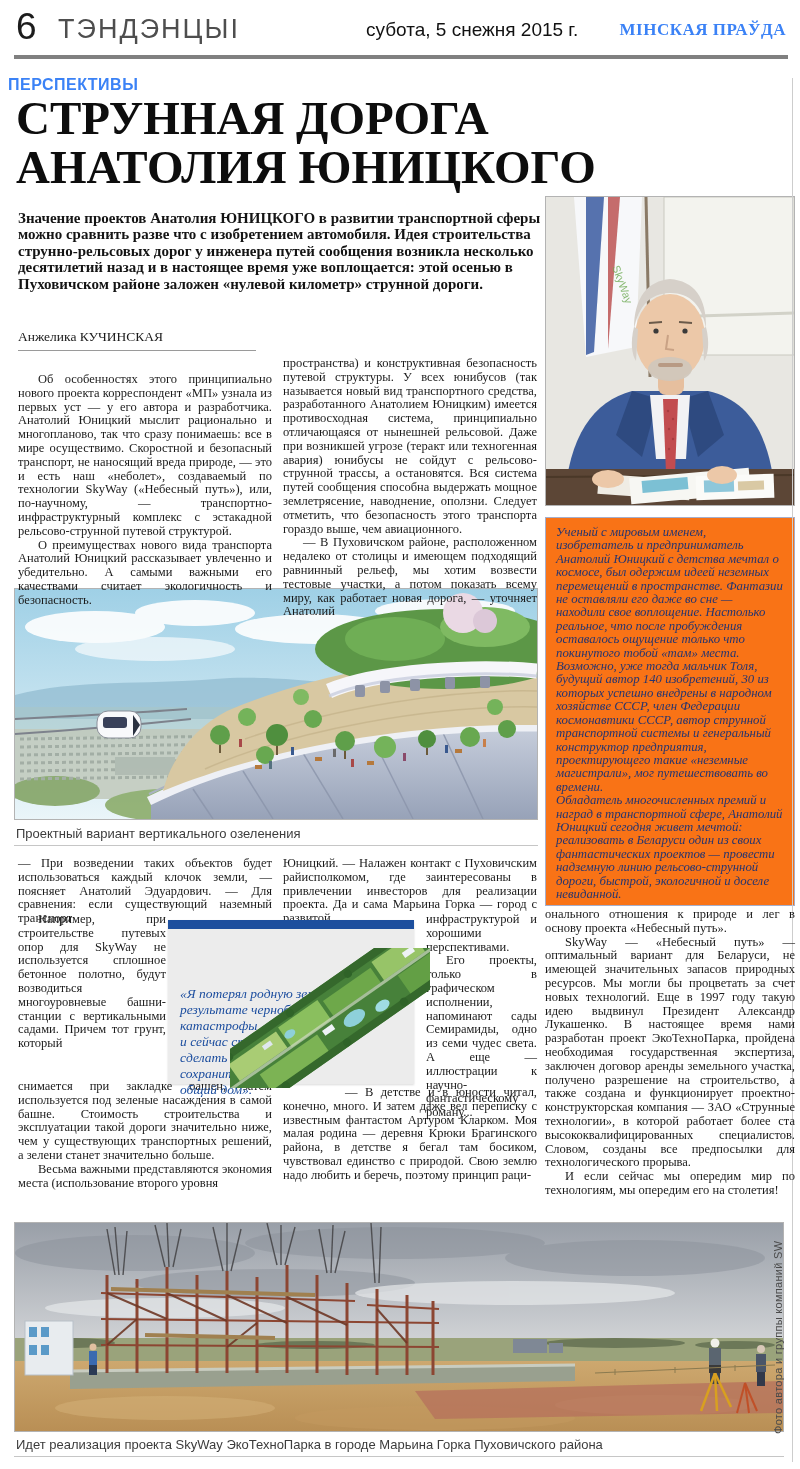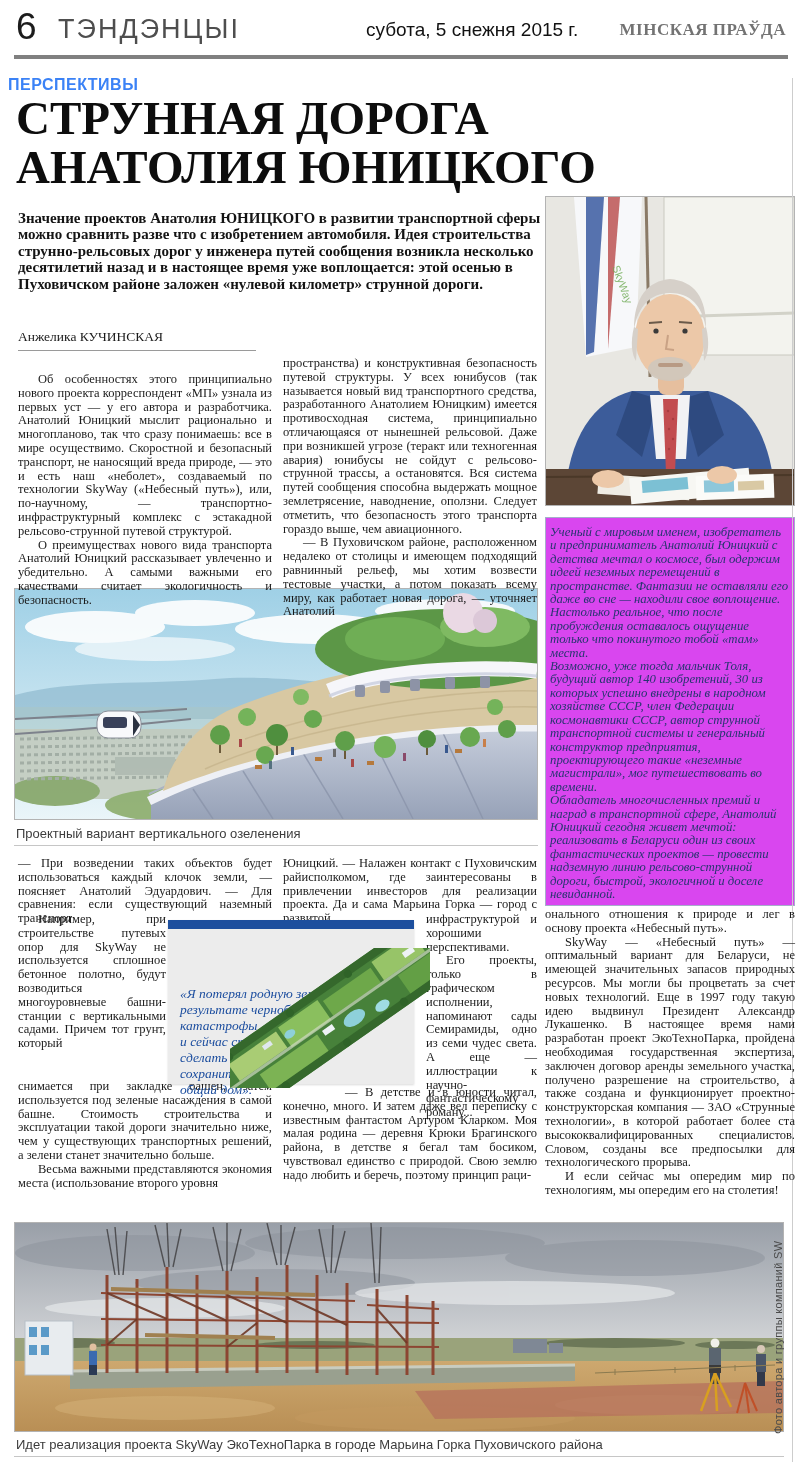--- a/index.html
+++ b/index.html
@@ -3,38 +3,38 @@
 <meta charset="utf-8">
 <style>
   html,body{margin:0;padding:0;background:#fff;}
   .page{position:relative;width:800px;height:1469px;background:#fff;overflow:hidden;
         font-family:"Liberation Serif",serif;}
   .abs{position:absolute;}
   
   .pagenum{font-family:"Liberation Sans",sans-serif;font-size:37px;color:#1c1c1c;}
   .section{font-family:"Liberation Sans",sans-serif;font-size:27px;color:#4e4e4e;letter-spacing:2px;}
   .pdate{font-family:"Liberation Sans",sans-serif;font-size:19px;color:#111;}
-  .nameplate{font-family:"Liberation Serif",serif;font-weight:700;font-size:17px;color:#737373;letter-spacing:.5px;}
+  .nameplate{font-family:"Liberation Serif",serif;font-weight:700;font-size:17px;color:#3b82f6;letter-spacing:.5px;}
   .hrule{position:absolute;background:#808080;}
   .rubric{font-family:"Liberation Sans",sans-serif;font-weight:700;font-size:16px;color:#3b82f6;
           letter-spacing:.5px;text-align:left;padding-left:8px;}
   
   .title{font-family:"Liberation Serif",serif;font-weight:700;font-size:47px;line-height:49px;color:#0d0d0d;
          text-shadow:2px 2px 0 #fff,-2px -2px 0 #fff,2px -2px 0 #fff,-2px 2px 0 #fff,0 0 8px #fff;z-index:5;}
   .lead{font-family:"Liberation Serif",serif;font-weight:700;font-size:15px;line-height:16.4px;color:#141414;
         text-align:left;}
   .author{font-family:"Liberation Serif",serif;font-weight:400;font-size:13.5px;color:#1b1b1b;}
   
   .txt{position:absolute;font-family:"Liberation Serif",serif;font-size:12.5px;line-height:13.8px;
        text-align:justify;color:#1b1b1b;hyphens:auto;-webkit-hyphens:auto;z-index:1;}
   .txt p{margin:0;}
   .txt p.ind{text-indent:20px;}
   
-  .sidebar{position:absolute;background:#d946ef;border:1px solid #a6aecb;box-sizing:border-box;
-           padding:8px 4px;font-family:"Liberation Serif",serif;font-style:italic;font-size:12.8px;
+  .sidebar{position:absolute;background:#f97316;border:1px solid #a6aecb;box-sizing:border-box;
+           padding:8px 10px;font-family:"Liberation Serif",serif;font-style:italic;font-size:12.8px;
            line-height:13.4px;color:#27356f;overflow:hidden;}
   .sidebar p{margin:0;}
   
   .quotebox{position:absolute;background:#ececec;box-sizing:border-box;z-index:2;
             box-shadow:0 1px 2px rgba(0,0,0,.15);}
   .quotebar{height:9px;background:#1d4f9e;}
   .quotetext{padding:9px 12px;font-family:"Liberation Serif",serif;font-style:italic;
              font-size:13.5px;line-height:16px;color:#1a4c9e;margin-top:48px;}
   .quotetext p{margin:0;}
   

